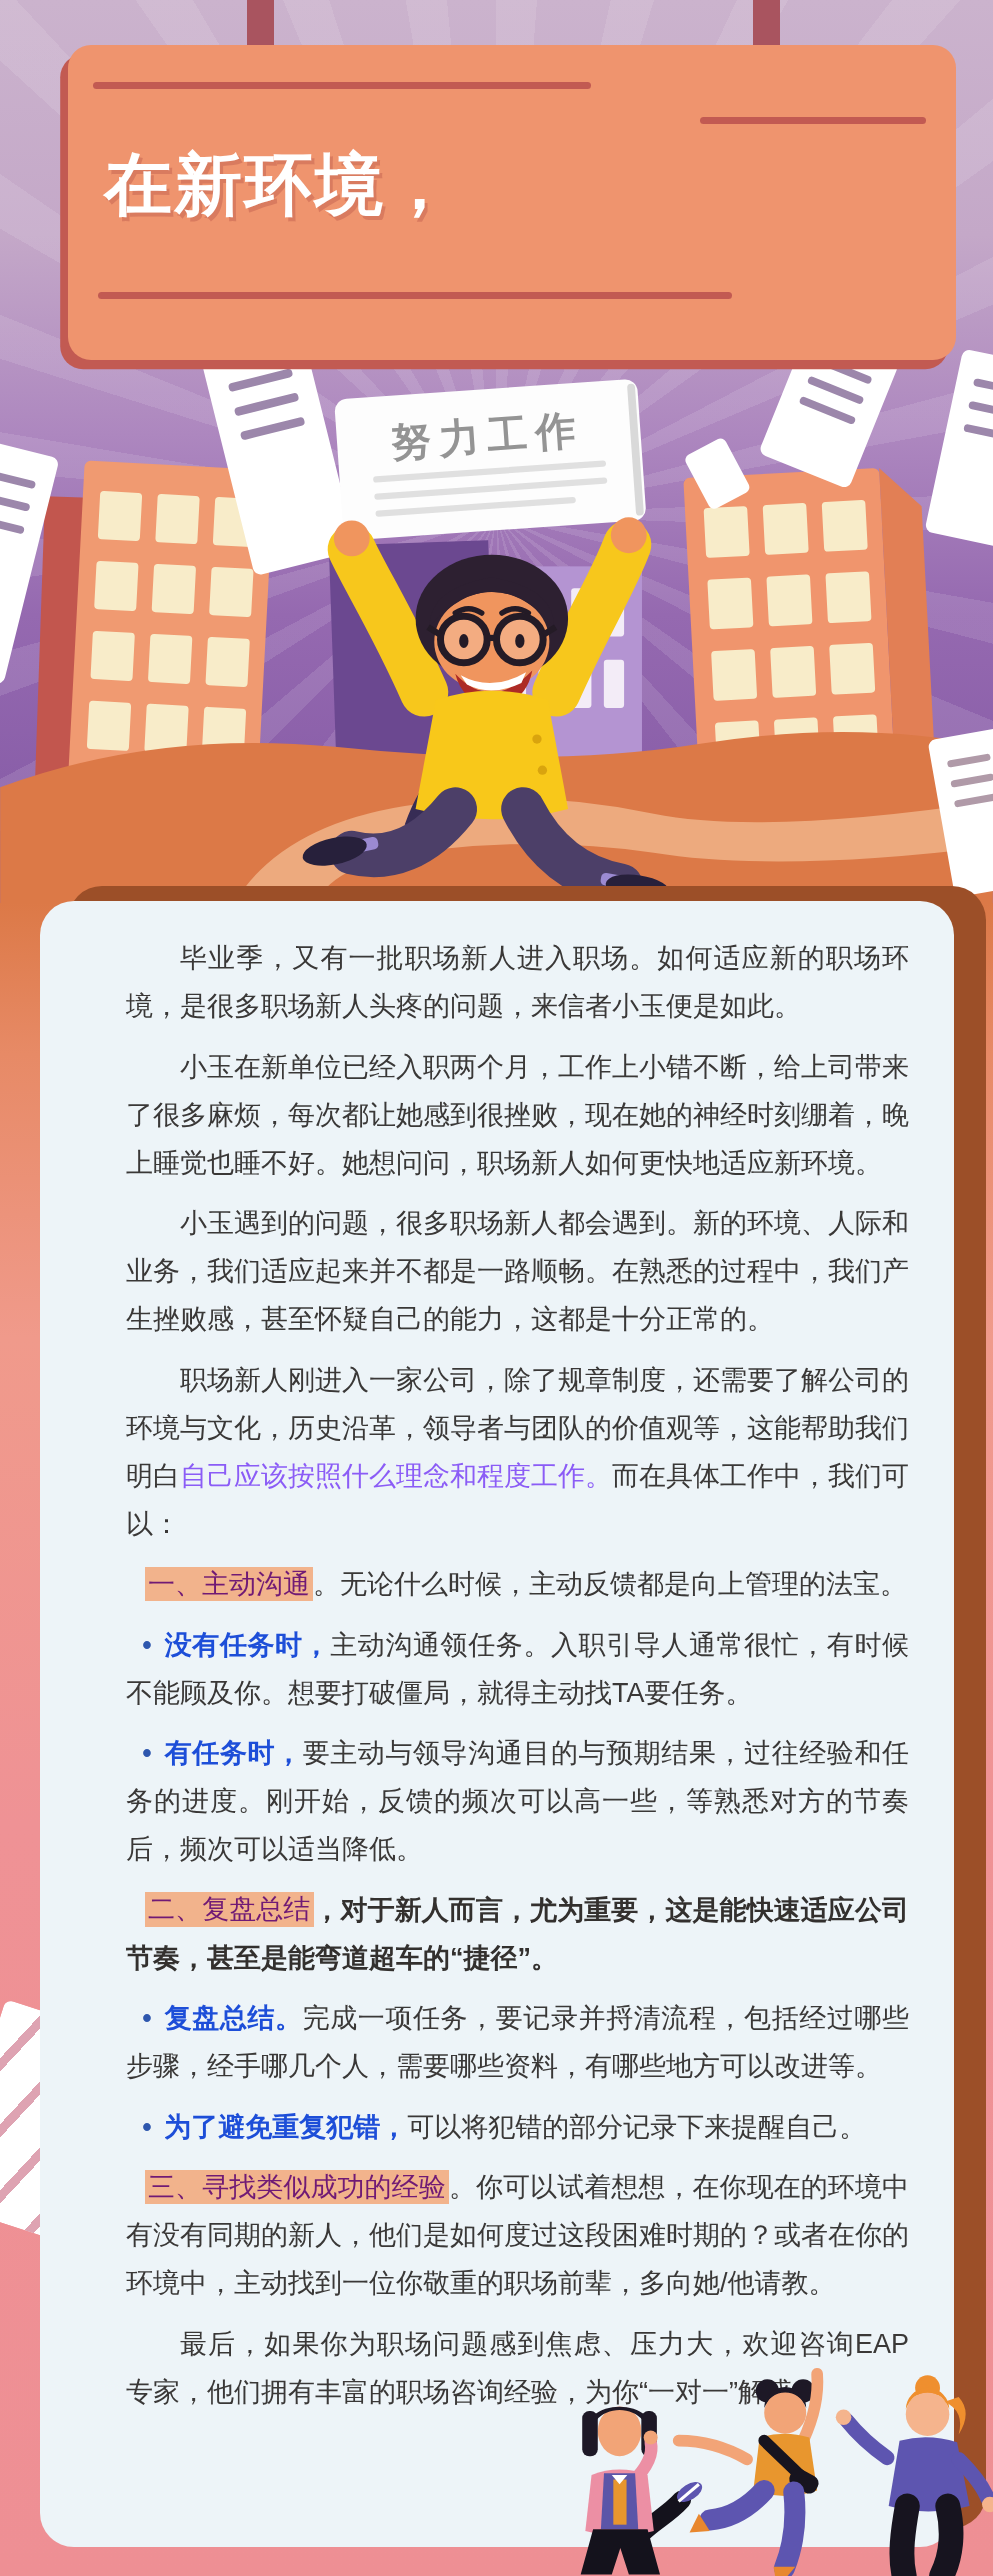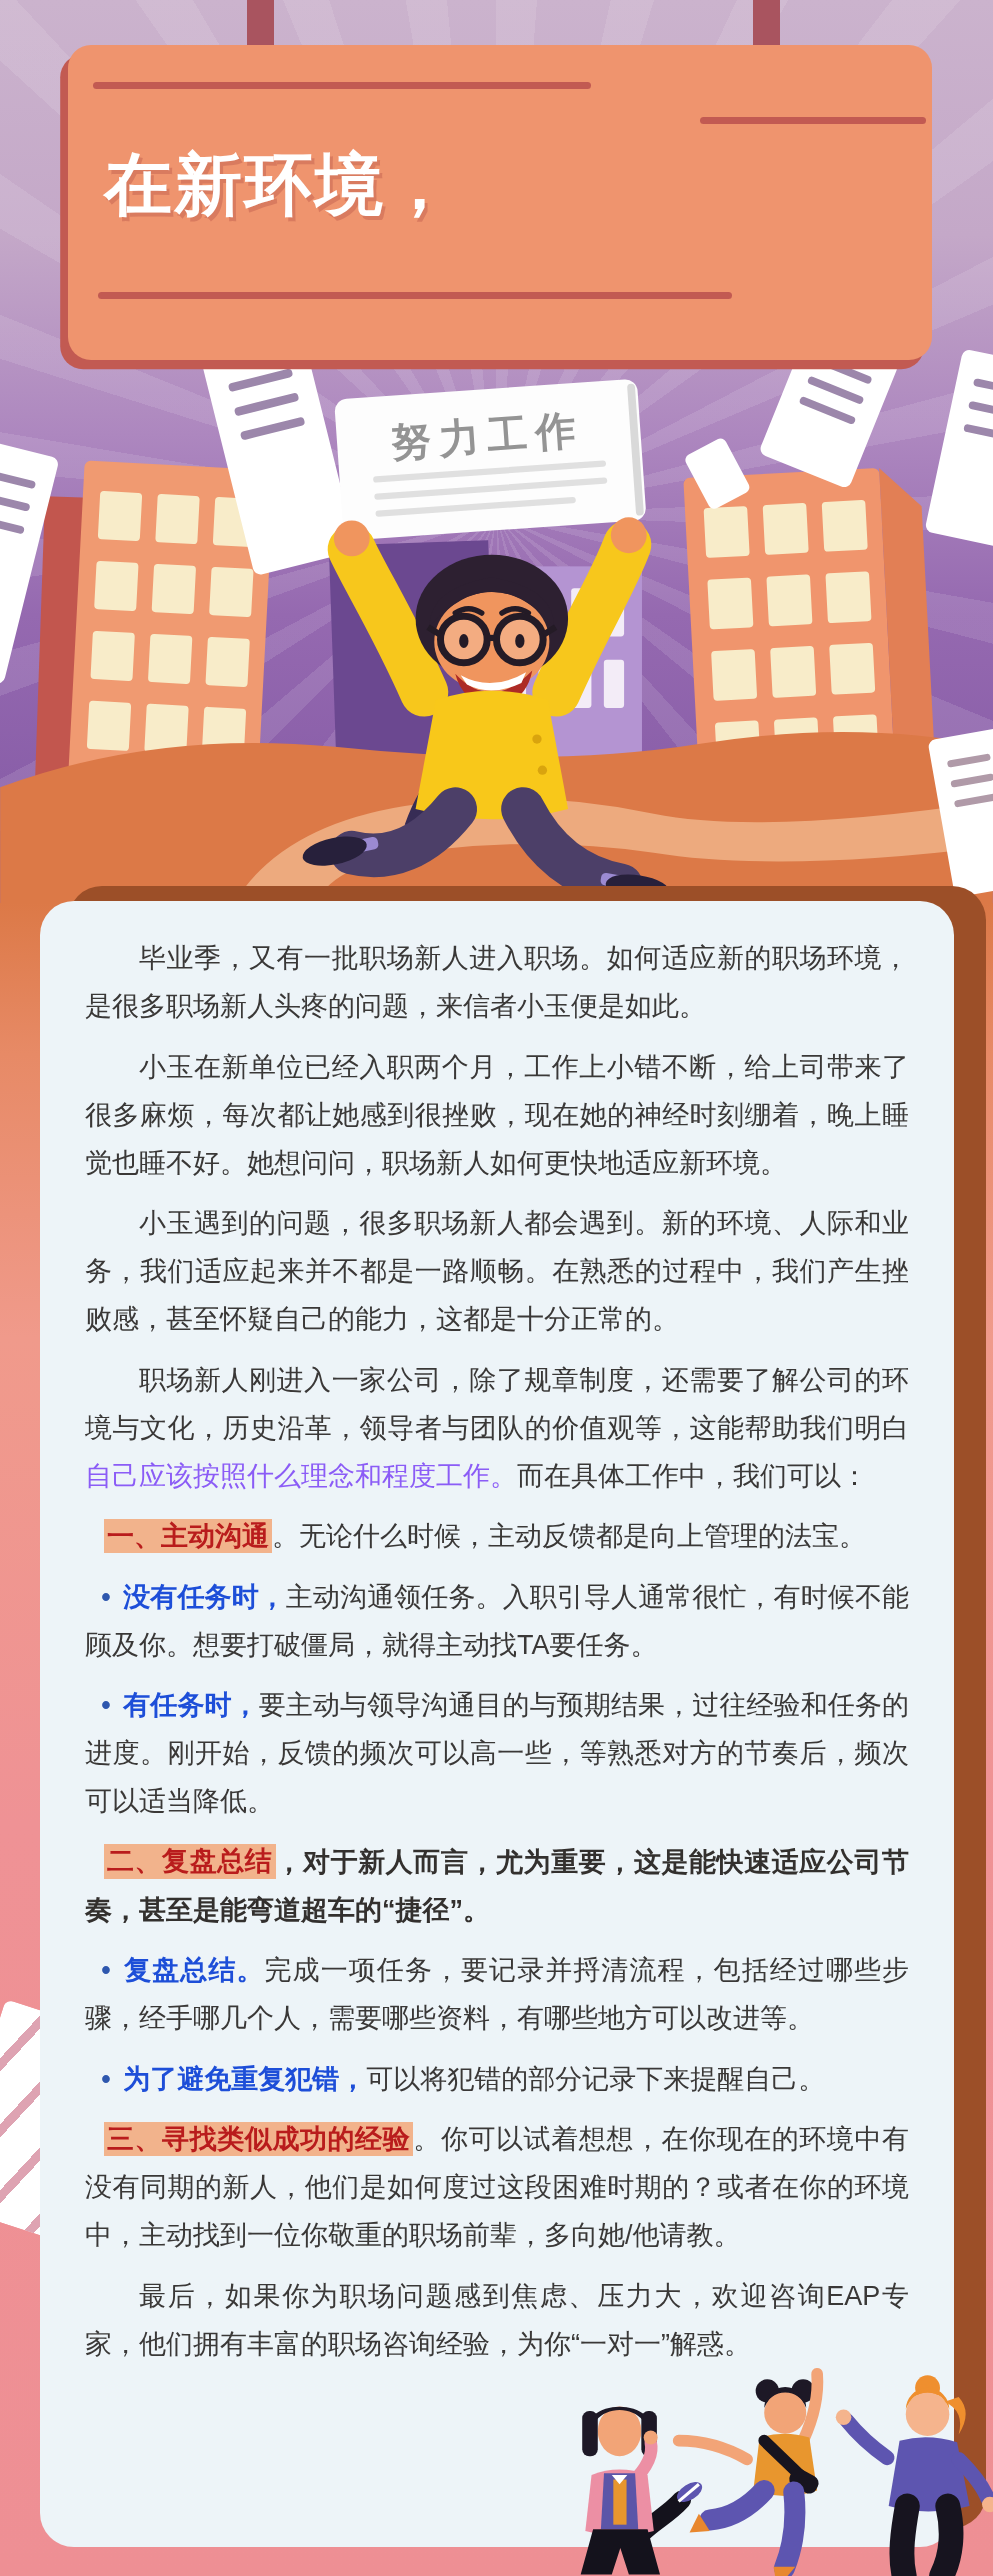--- a/index.html
+++ b/index.html
@@ -9,44 +9,44 @@
   .header-bg{position:absolute;left:0;top:0;width:993px;height:904px;
     background:linear-gradient(180deg,#cbb3cd 0%,#c4a8c8 26%,#ad87bf 48%,#9569b0 68%,#8a5fa9 86%,#8f66ad 100%);}
   .header-rays{position:absolute;left:0;top:0;width:993px;height:904px;
     background:repeating-conic-gradient(from 0deg at 50% 57%,rgba(255,255,255,.11) 0deg 4.5deg,rgba(255,255,255,0) 4.5deg 12.5deg);}
   .bg-bottom{position:absolute;left:0;top:903px;width:993px;height:1673px;
     background:linear-gradient(180deg,#dc7947 0%,#e78a66 9%,#f09a8b 26%,#ef9295 55%,#ee8f94 100%);}
   
   .strap{position:absolute;top:0;width:26.5px;height:62px;background:#a9545f;}
   .strap.s1{left:247px}.strap.s2{left:753px}
   .board{position:absolute;left:68px;top:45px;width:864px;height:315px;background:#ef946e;
-    border-radius:23px;box-shadow:-7.8px 9.3px 0 #c25a52;z-index:2;}
+    border-radius:23px;box-shadow:-7.8px 9.3px 0 #c25a52;z-index:2;padding-left:24px;}
   .grain{position:absolute;background:#c25a52;height:7px;border-radius:3.9px;}
   .g1{left:25px;top:37px;width:498px}
   .g2{left:632px;top:72px;width:226px}
   .g3{left:30px;top:247px;width:634px}
   .title{position:absolute;left:36px;top:93px;color:#ffffff;font-weight:700;
     font-size:68px;line-height:92px;letter-spacing:2.3px;white-space:nowrap;
     text-shadow:3.1px 3.9px 0 rgba(186,85,72,.40);}
   
   .hero-svg{position:absolute;left:0;top:0;z-index:1;}
   
   .card-back{position:absolute;left:68px;top:886px;width:918px;height:1642px;
     background:#9c4f28;border-radius:34px;z-index:2;}
   .side-paper{position:absolute;left:-30px;top:2012px;width:117px;height:214px;background:#ffffff;
     border-radius:7.8px;transform:rotate(18deg);z-index:2;
     background-image:repeating-linear-gradient(115deg,transparent 0 36px,#dea3b2 36px 45px);}
   .card{position:absolute;left:40px;top:901px;width:914px;height:1646px;
     background:#edf4f8;border-radius:34px;z-index:3;}
   .content{padding:33px 45px 0 45px;font-size:27px;line-height:48px;color:#3a3837;
-    text-align:justify;font-weight:500;}
+    text-align:justify;font-weight:500;margin-left:41px;}
   .content p{margin:0 0 12.5px 0;text-indent:2em;}
   .content p.sec{text-indent:.7em;}
   .content p.bullet{text-indent:.6em;}
-  .hl{background:#f2b38c;color:#b91c1c;font-weight:700;padding:2.3px 3.1px;}
+  .hl{background:#f2b38c;color:#701a75;font-weight:400;padding:2.3px 3.1px;}
   .bold-dark{color:#33302e;font-weight:700;}
   .lead{color:#1d4ed8;font-weight:700;}
   .dot{color:#2e57ae;font-weight:700;padding-right:12.5px;}
   .em-orange{color:#8b5cf6;}
   
   .dancers{position:absolute;left:467px;top:2366px;z-index:4;}
 </style>
 </head>
 <body>
 

